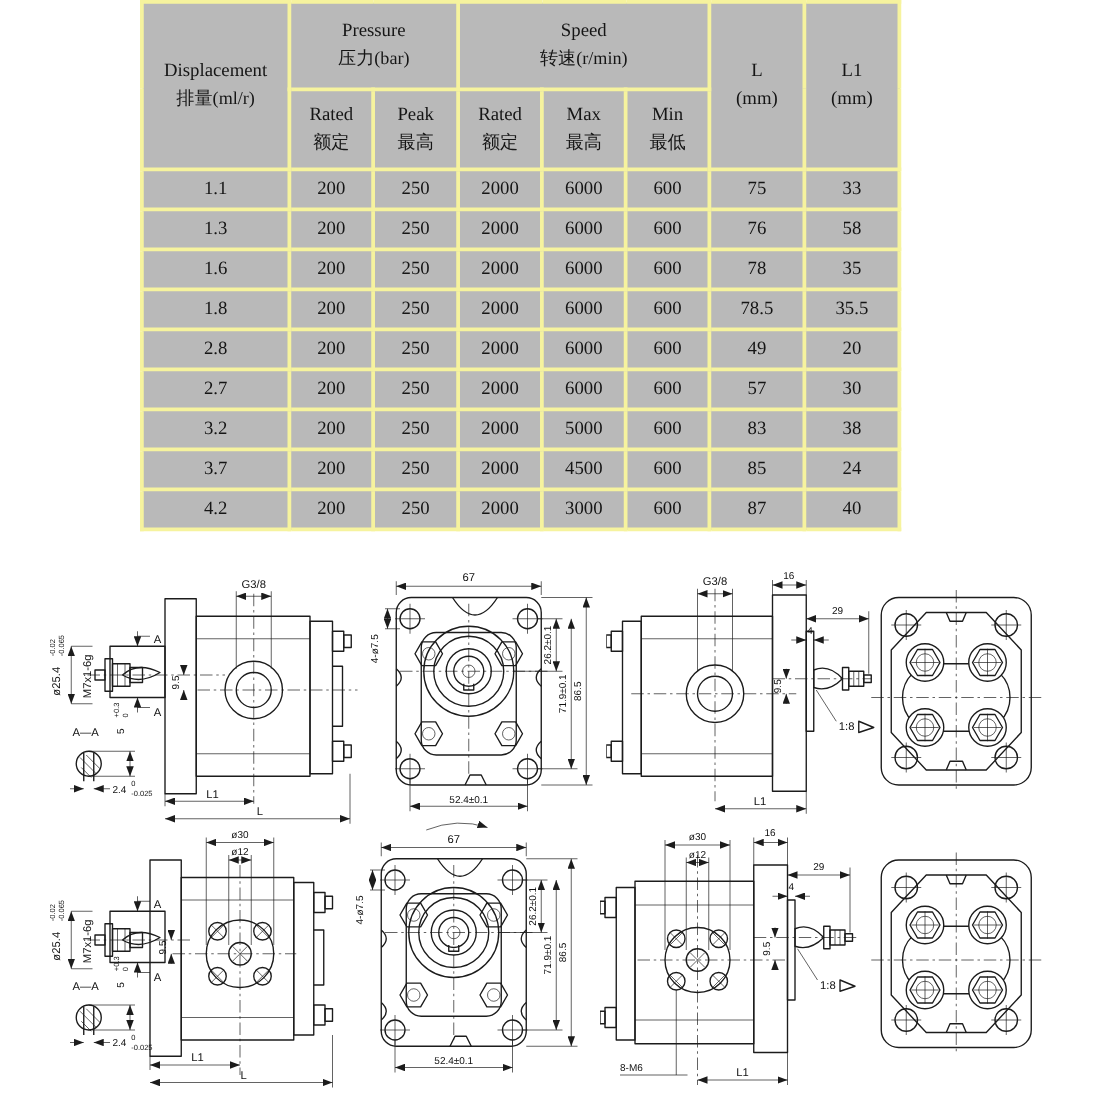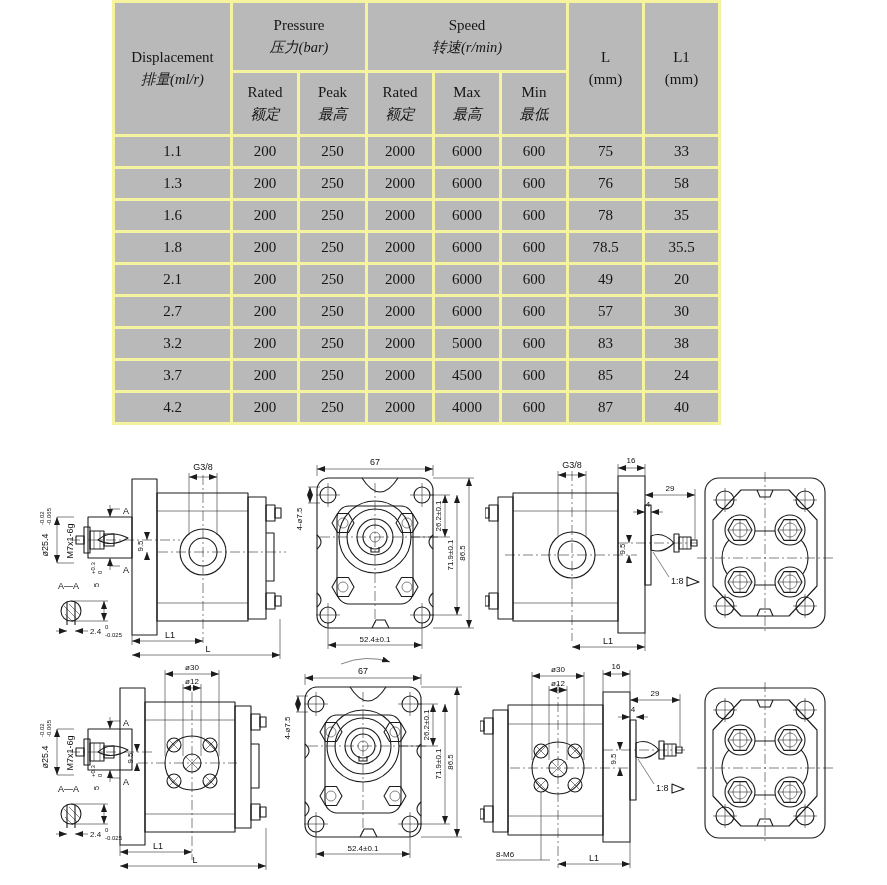--- a/index.html
+++ b/index.html
@@ -10,21 +10,21 @@
   .sheet{position:absolute;inset:0;}
   
   table.spec{
     position:absolute;left:112px;top:0;width:606px;height:425px;
     border-collapse:collapse;table-layout:fixed;
   }
   table.spec td{
     border:3px solid #f6f39e;background:#b9b9b9;color:#151515;
     text-align:center;vertical-align:middle;font-size:15px;padding:0;line-height:1.45;
   }
-  table.spec .cn{font-size:14.5px;font-style:italic;}
+  table.spec .cn{font-size:14.5px;}
   
   .panel{position:absolute;}
   .panel text{font-family:"Liberation Sans",sans-serif;font-size:9px;fill:#111;}
   .panel text.d8{font-size:8px;}
   .panel text.sm{font-size:6px;}
   .panel text.mid{text-anchor:middle;}
   .ln{stroke:#1c1c1c;stroke-width:1.1;fill:none;stroke-linejoin:round;}
   .fw{stroke:#1c1c1c;stroke-width:1.1;fill:#ffffff;stroke-linejoin:round;}
   .tn{stroke:#1c1c1c;stroke-width:0.55;fill:none;}
   .cl{stroke:#1c1c1c;stroke-width:0.55;fill:none;stroke-dasharray:10 3 2 3;}
@@ -139,21 +139,21 @@
           <td>1.8</td>
           <td>200</td>
           <td>250</td>
           <td>2000</td>
           <td>6000</td>
           <td>600</td>
           <td>78.5</td>
           <td>35.5</td>
         </tr>
         <tr>
-          <td>2.1</td>
+          <td>2.8</td>
           <td>200</td>
           <td>250</td>
           <td>2000</td>
           <td>6000</td>
           <td>600</td>
           <td>49</td>
           <td>20</td>
         </tr>
         <tr>
           <td>2.7</td>
@@ -183,21 +183,21 @@
           <td>4500</td>
           <td>600</td>
           <td>85</td>
           <td>24</td>
         </tr>
         <tr>
           <td>4.2</td>
           <td>200</td>
           <td>250</td>
           <td>2000</td>
-          <td>4000</td>
+          <td>3000</td>
           <td>600</td>
           <td>87</td>
           <td>40</td>
         </tr>
       </tbody>
   </table>
 
   <svg class="panel" style="left:40px;top:455px" width="250" height="205" viewBox="0 0 250 205">
     <g>
       <rect class="ln" x="92" y="24" width="25" height="156"></rect>

